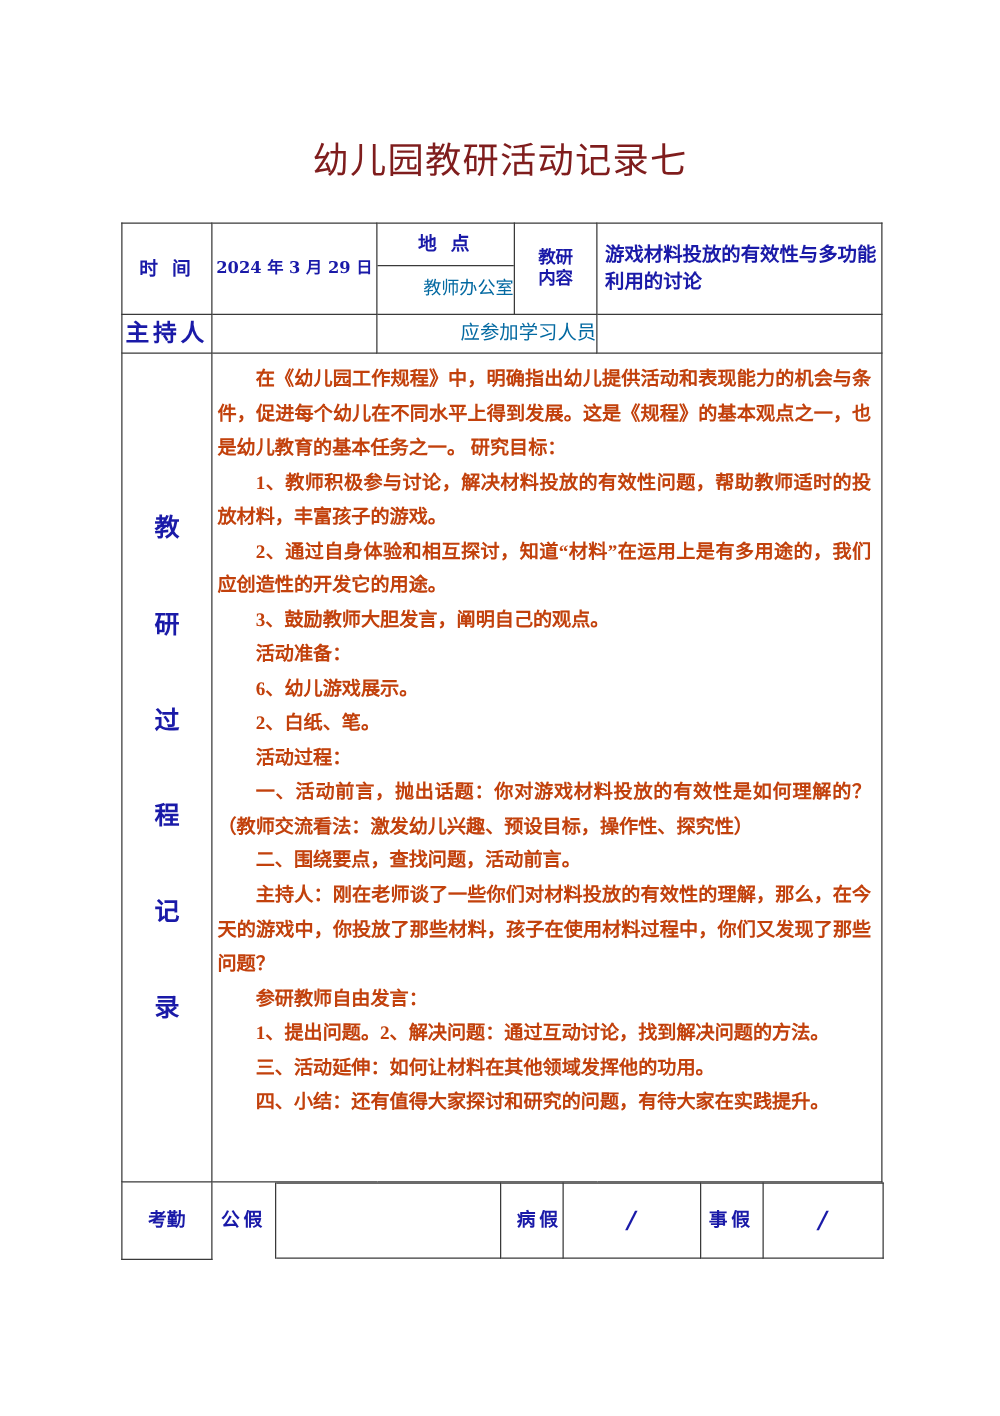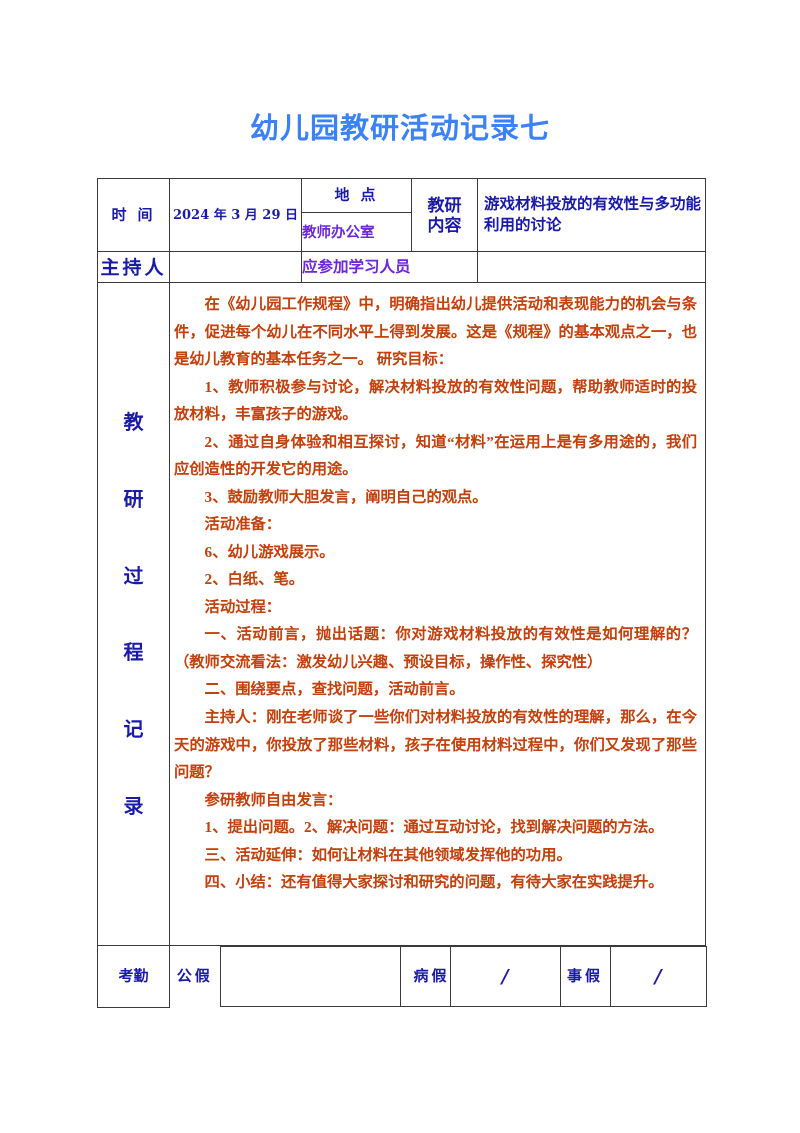--- a/index.html
+++ b/index.html
@@ -26,22 +26,22 @@
   }
 
   
   .doc-title {
     position: absolute;
     left: 0;
     top: 104px;
     width: 800px;
     text-align: center;
     font-size: 29px;
-    font-weight: bold;
-    color: #3b82f6;
+    font-weight: normal;
+    color: #7f1d1d;
     letter-spacing: 1px;
     font-family: "DejaVu Serif", "Liberation Serif", serif;
     white-space: nowrap;
   }
 
   
   .doc-table {
     position: absolute;
     left: 97px;
     top: 178px;
@@ -62,29 +62,29 @@
     font-weight: bold;
     text-align: center;
     letter-spacing: 3px;
   }
   .val-blue {
     color: #1a1aa8;
     font-weight: bold;
     text-align: center;
   }
   .val-black {
-    color: #6d28d9;
-    font-weight: bold;
-    text-align: left;
+    color: #0369a1;
+    font-weight: normal;
+    text-align: right;
   }
 
   td.r1-time-label   { width: 72px;  height: 72px; font-size: 15px; }
   td.r1-time-value   { width: 132px; font-size: 13px; }
   td.r1-place-group  { width: 110px; padding: 0; }
-  td.r1-topic-label  { width: 66px;  font-size: 17px; }
+  td.r1-topic-label  { width: 66px;  font-size: 14px; }
   td.r1-topic-value  { width: 228px; }
 
   .place-stack { width: 100%; border-collapse: collapse; table-layout: fixed; }
   .place-stack td { border: none; }
   .place-stack tr.place-head td {
     border-bottom: 1px solid #3a3a3a;
     height: 33px;
     font-size: 15px;
   }
   .place-stack tr.place-body td {

